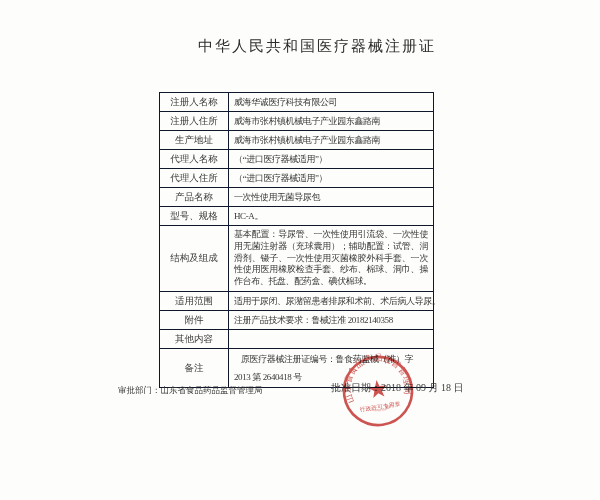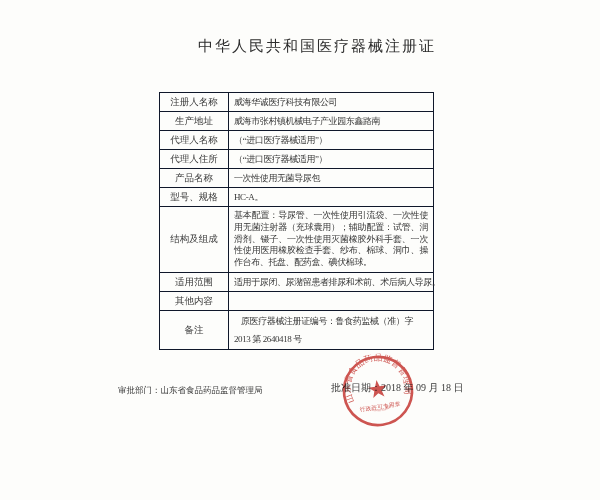--- a/index.html
+++ b/index.html
@@ -69,20 +69,24 @@
   <div class="doc-title">中华人民共和国医疗器械注册证</div>
 
 
   <table class="cert">
     <tbody>
         <tr>
       <td class="lab">注册人名称</td>
       <td class="val">威海华诚医疗科技有限公司</td>
     </tr>
     <tr>
+      <td class="lab">注册人住所</td>
+      <td class="val">威海市张村镇机械电子产业园东鑫路南</td>
+    </tr>
+    <tr>
       <td class="lab">生产地址</td>
       <td class="val">威海市张村镇机械电子产业园东鑫路南</td>
     </tr>
     <tr>
       <td class="lab">代理人名称</td>
       <td class="val">（“进口医疗器械适用”）</td>
     </tr>
     <tr>
       <td class="lab">代理人住所</td>
       <td class="val">（“进口医疗器械适用”）</td>
@@ -95,20 +99,24 @@
       <td class="lab">型号、规格</td>
       <td class="val">HC-A。</td>
     </tr>
     <tr class="row-structure">
       <td class="lab">结构及组成</td>
       <td class="val">基本配置：导尿管、一次性使用引流袋、一次性使用无菌注射器（充球囊用）；辅助配置：试管、润滑剂、镊子、一次性使用灭菌橡胶外科手套、一次性使用医用橡胶检查手套、纱布、棉球、洞巾、操作台布、托盘、配药盒、碘伏棉球。</td>
     </tr>
     <tr>
       <td class="lab">适用范围</td>
       <td class="val">适用于尿闭、尿潴留患者排尿和术前、术后病人导尿。</td>
+    </tr>
+    <tr>
+      <td class="lab">附件</td>
+      <td class="val">注册产品技术要求：鲁械注准 20182140358</td>
     </tr>
     <tr>
       <td class="lab">其他内容</td>
       <td class="val"></td>
     </tr>
     <tr class="row-remark">
       <td class="lab">备注</td>
       <td class="val">原医疗器械注册证编号：鲁食药监械（准）字 2013 第 2640418 号</td>
     </tr>
   </tbody>

